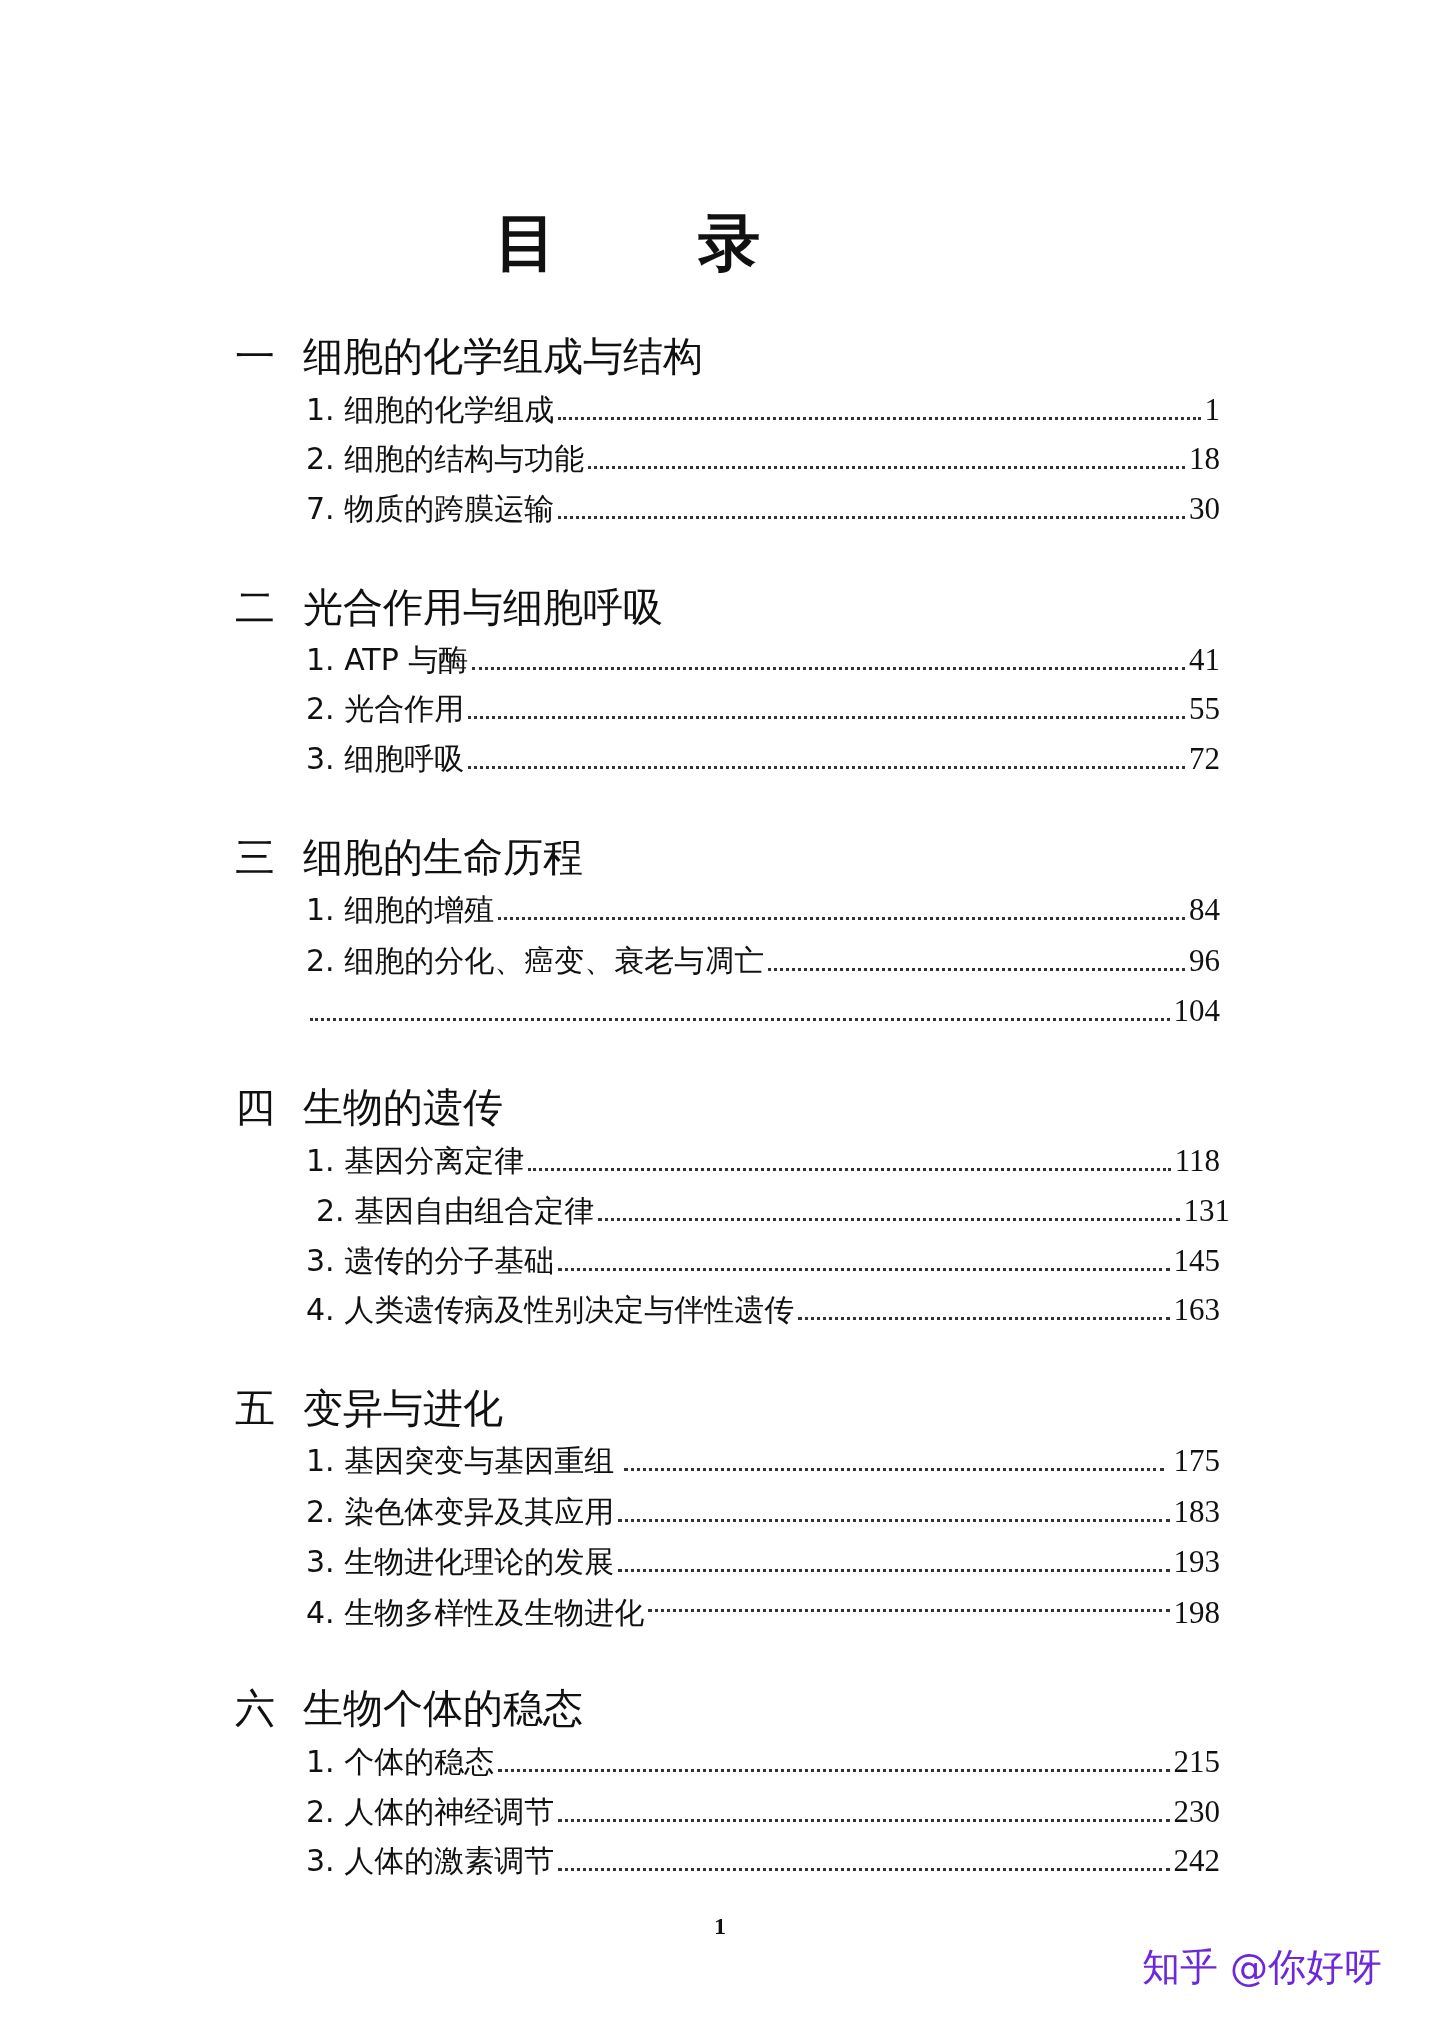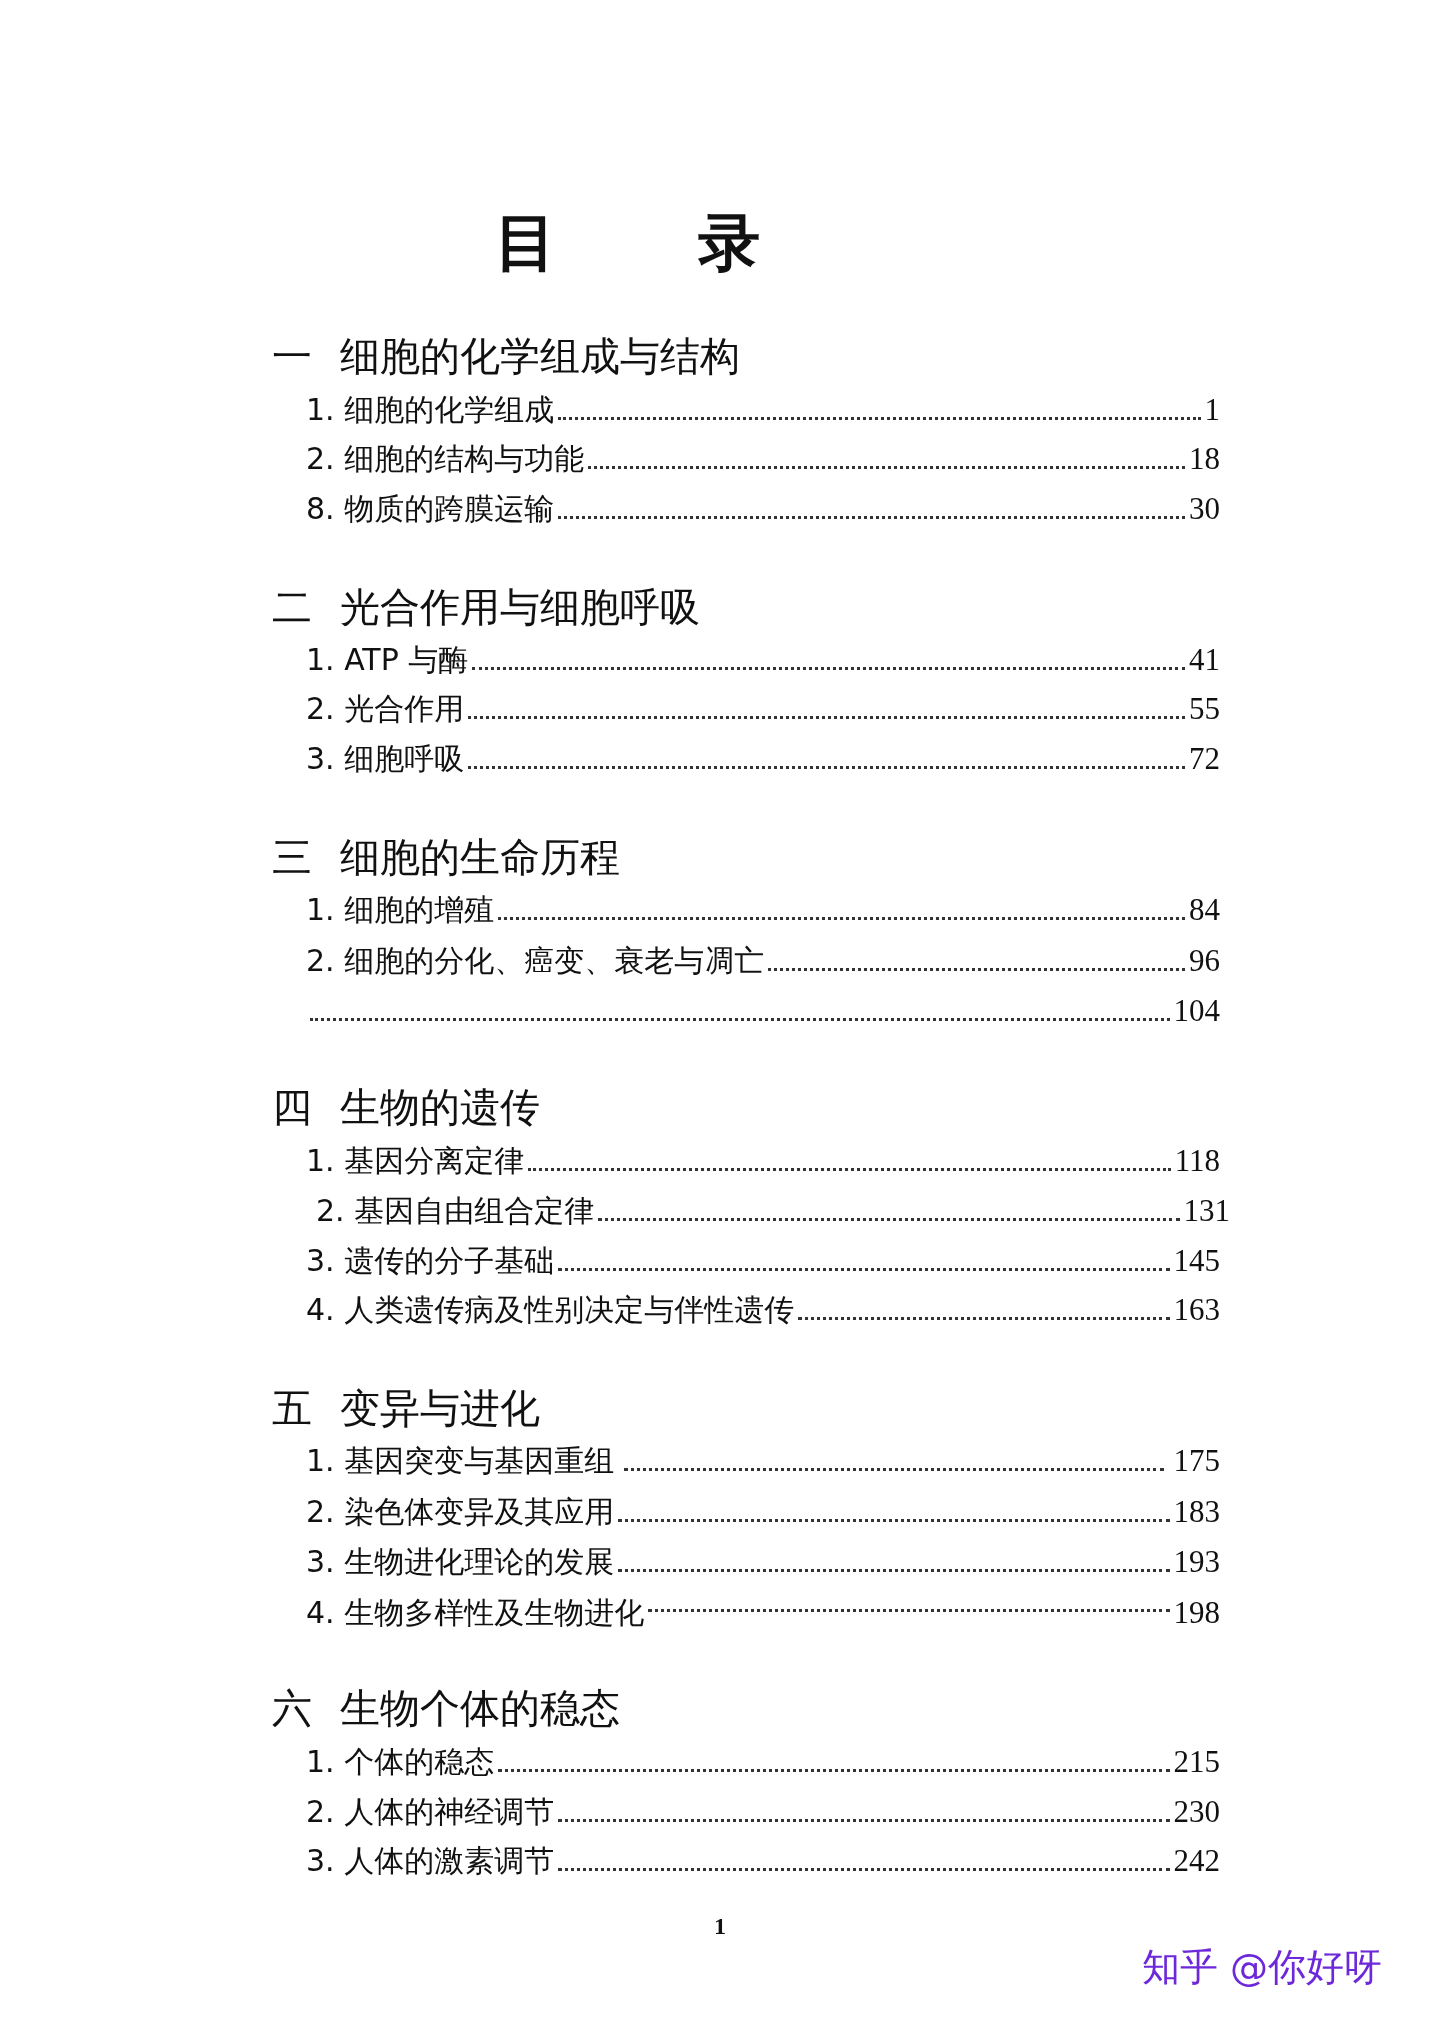--- a/index.html
+++ b/index.html
@@ -2,21 +2,21 @@
 <html><head>
 <meta charset="utf-8">
 <style>
   html, body { margin:0; padding:0; background:#ffffff; }
   body { width:1440px; height:2024px; position:relative; overflow:hidden;
          font-family:"DejaVu Sans", sans-serif; color:#111; }
   .title { position:absolute; left:0; width:1255px; top:208px; height:70px;
            text-align:center; font-size:62px; font-weight:bold; letter-spacing:60px;
            line-height:70px; text-indent:60px; }
   .heading { position:absolute; left:235px; height:48px; line-height:48px;
-             font-size:40px; white-space:nowrap;margin-left:37px; }
+             font-size:40px; white-space:nowrap; }
   .heading .num { display:inline-block; width:68px; }
   .item { position:absolute; left:306px; width:914px; height:40px; line-height:40px;
           font-size:30px; display:flex; align-items:baseline; white-space:nowrap; }
   .item .label { flex:0 0 auto; }
   .item .leader { flex:1 1 auto; overflow:hidden; border-bottom:3px dotted #333;
                   margin:0 4px 7px 4px; height:1px; }
   .item .page { flex:0 0 auto; font-family:"Liberation Serif", serif; font-size:31px; }
   .pagenum { position:absolute; left:0; width:1440px; top:1913px; text-align:center;
              font-family:"Liberation Serif", serif; font-size:24px; font-weight:bold; }
   .watermark { position:absolute; left:1142px; top:1942px; font-size:38px; color:#6d28d9;
@@ -33,21 +33,21 @@
       <span class="label">1. 细胞的化学组成</span>
       <span class="leader"></span>
       <span class="page">1</span>
     </div>
     <div class="item" style="top: 439px;">
       <span class="label">2. 细胞的结构与功能</span>
       <span class="leader"></span>
       <span class="page">18</span>
     </div>
     <div class="item" style="top: 489px;">
-      <span class="label">8. 物质的跨膜运输</span>
+      <span class="label">7. 物质的跨膜运输</span>
       <span class="leader"></span>
       <span class="page">30</span>
     </div>
     <div class="heading" style="top: 583px;"><span class="num">二</span><span>光合作用与细胞呼吸</span></div>
     <div class="item" style="top: 640px;">
       <span class="label">1. ATP 与酶</span>
       <span class="leader"></span>
       <span class="page">41</span>
     </div>
     <div class="item" style="top: 689px;">

